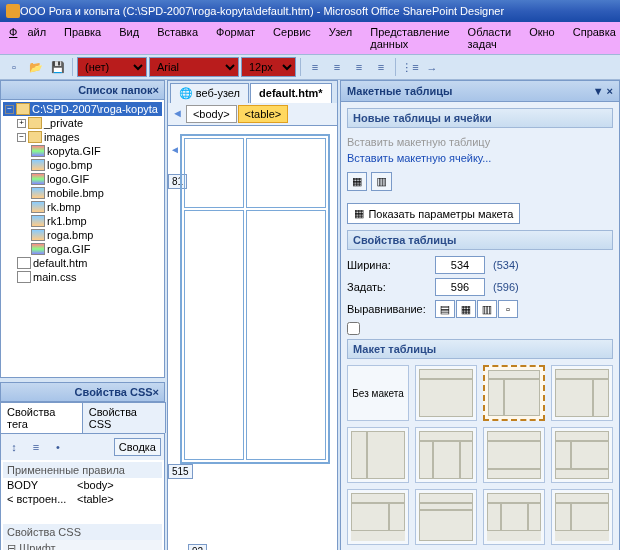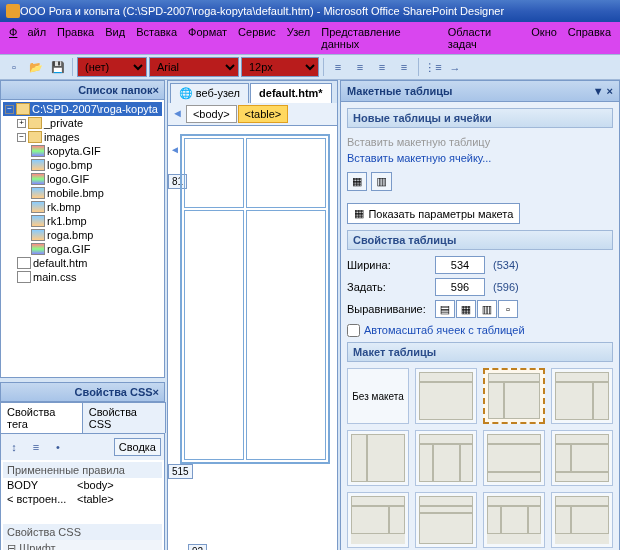--- a/index.html
+++ b/index.html
@@ -1,19 +1,19 @@
 <!DOCTYPE html>
 <html><head>
 <meta charset="utf-8">
 <style>
 *{box-sizing:border-box;margin:0;padding:0;font-family:Tahoma,Arial,sans-serif;font-size:11px}
 body{background:#d6e5f5;width:620px;height:550px;overflow:hidden}
 .titlebar{background:linear-gradient(#4a7ac9,#2e5cb8 50%,#1a4aa8);color:#fff;padding:4px 6px;font-size:12px;display:flex;align-items:center;gap:0}
 .titlebar .ico{width:14px;height:14px;background:#e8a030;border-radius:2px}
-.menubar{background:#d946ef;padding:2px 4px;display:flex;gap:1px;border-bottom:1px solid #a0b8d8}
+.menubar{background:#f0abfc;padding:2px 4px;display:flex;gap:8px;border-bottom:1px solid #a0b8d8}
 .menubar span{padding:2px 5px;cursor:default}
 .menubar span u{text-decoration:underline}
 .toolbar{background:#d6e5f5;padding:2px 4px;display:flex;gap:2px;align-items:center;border-bottom:1px solid #a0b8d8}
 .tbtn{width:20px;height:20px;border:1px solid transparent;display:inline-flex;align-items:center;justify-content:center;color:#3a5a9a}
 .tsel{height:20px;border:1px solid #7a9ac8;background:#b91c1c;padding:0 3px;font-size:11px}
 .sep{width:1px;height:18px;background:#a0b8d8;margin:0 2px}
 .main{display:flex;height:calc(100% - 68px)}
 .left{width:165px;display:flex;flex-direction:column}
 .panel-hdr{background:linear-gradient(#c4d8f0,#a8c4e8);border:1px solid #7a9ac8;padding:3px 5px;font-weight:bold;color:#1a3c7a;display:flex;justify-content:flex-end;align-items:center}
 .panel-hdr .x{cursor:pointer;color:#1a3c7a}
@@ -93,21 +93,21 @@
   <span>Справка</span>
 </div>
 
 <div class="toolbar">
   <span class="tbtn">▫</span>
   <span class="tbtn">📂</span>
   <span class="tbtn">💾</span>
   <span class="sep"></span>
   <select class="tsel" style="width:70px"><option>(нет)</option></select>
   <select class="tsel" style="width:90px"><option>Arial</option></select>
-  <select class="tsel" style="width:78px"><option>12px</option></select>
+  <select class="tsel" style="width:55px"><option>12px</option></select>
   <span class="sep"></span>
   <span class="tbtn">≡</span>
   <span class="tbtn">≡</span>
   <span class="tbtn">≡</span>
   <span class="tbtn">≡</span>
   <span class="sep"></span>
   <span class="tbtn">⋮≡</span>
   <span class="tbtn">→</span>
 </div>
 
@@ -271,21 +271,20 @@
         <label>Выравнивание:</label>
         <div class="align-btns">
           <span class="align-btn">▤</span>
           <span class="align-btn">▦</span>
           <span class="align-btn">▥</span>
           <span class="align-btn">▫</span>
         </div>
       </div>
       <div class="chk">
         <input type="checkbox" style="">
-        <span class="link" style="display:inline">Автомасштаб ячеек с таблицей</span>
       </div>
 
       <div class="sect-hdr" style="margin-top:0">Макет таблицы</div>
       <div class="layouts">
         <div class="layout-opt">
             <span style="font-size:10px;text-align:center">Без макета</span>
           </div>
         <div class="layout-opt">
             <div class="mini">
               <div style="left:0;top:0;right:0;height:20%"></div>

